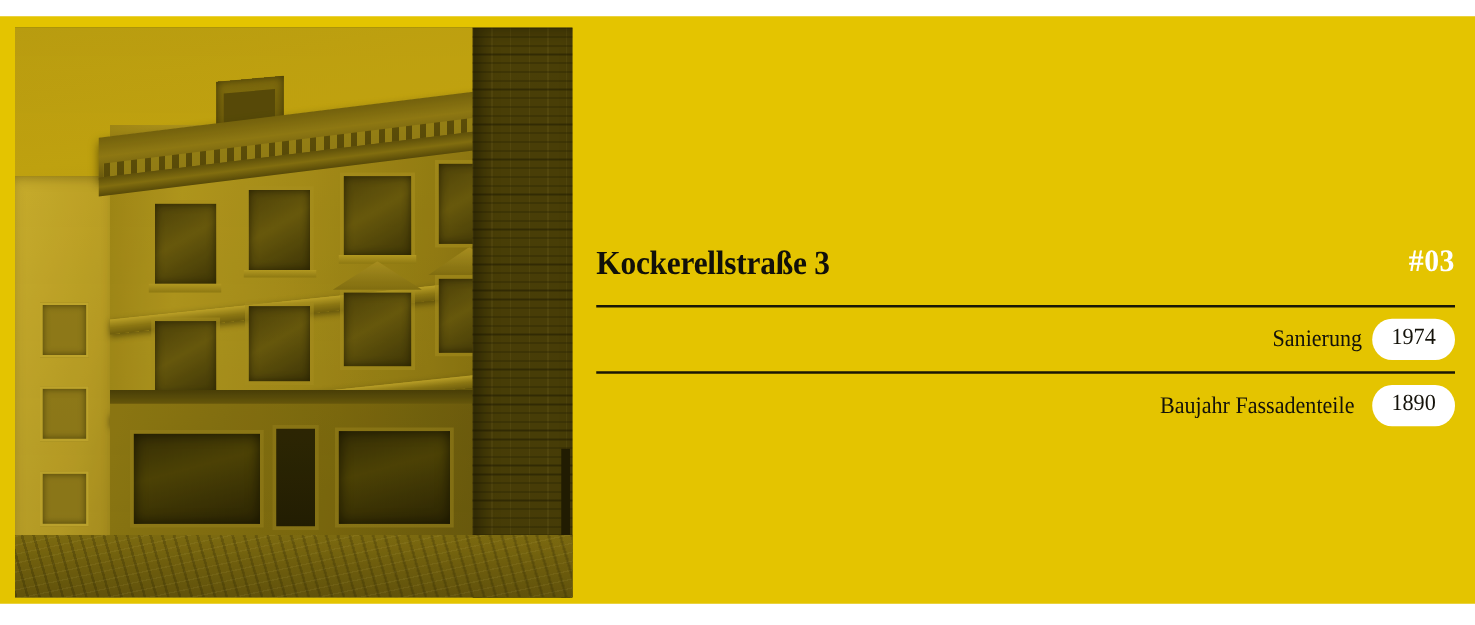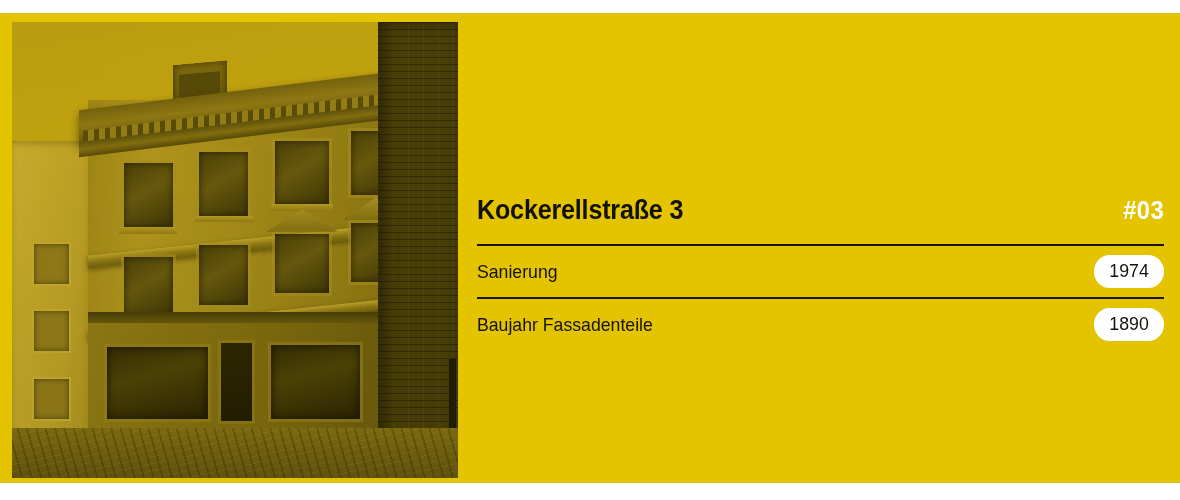--- a/index.html
+++ b/index.html
@@ -8,20 +8,21 @@
     background:#ffffff;
     font-family:"Liberation Sans", sans-serif;
     overflow:hidden;
   }
 
   #card {
     position:absolute;
     left:0; top:13px;
     width:1180px; height:470px;
     background:#e4c400;
+    font-family:Liberation Serif, serif;
   }
 
   
   #photo {
     position:absolute;
     left:12px; top:9px;
     width:446px; height:456px;
     overflow:hidden;
     background:#6d6010;
   }
@@ -180,21 +181,21 @@
     letter-spacing:.5px;
     transform:scaleX(.95);
     transform-origin:right center;
     white-space:nowrap;
   }
 
   #rows { position:absolute; left:0; top:222px; right:0; }
   .row {
     position:relative;
     height:53px;
-    display:flex; align-items:center; justify-content:space-between;
+    display:flex; align-items:center; justify-content:flex-end;
     border-top:2px solid #1a1705;
   }
   .row-label {
     font-size:19px;
     color:#14120a;
     transform:scaleX(.93);
     transform-origin:left center;
     white-space:nowrap;
   }
   .pill {

